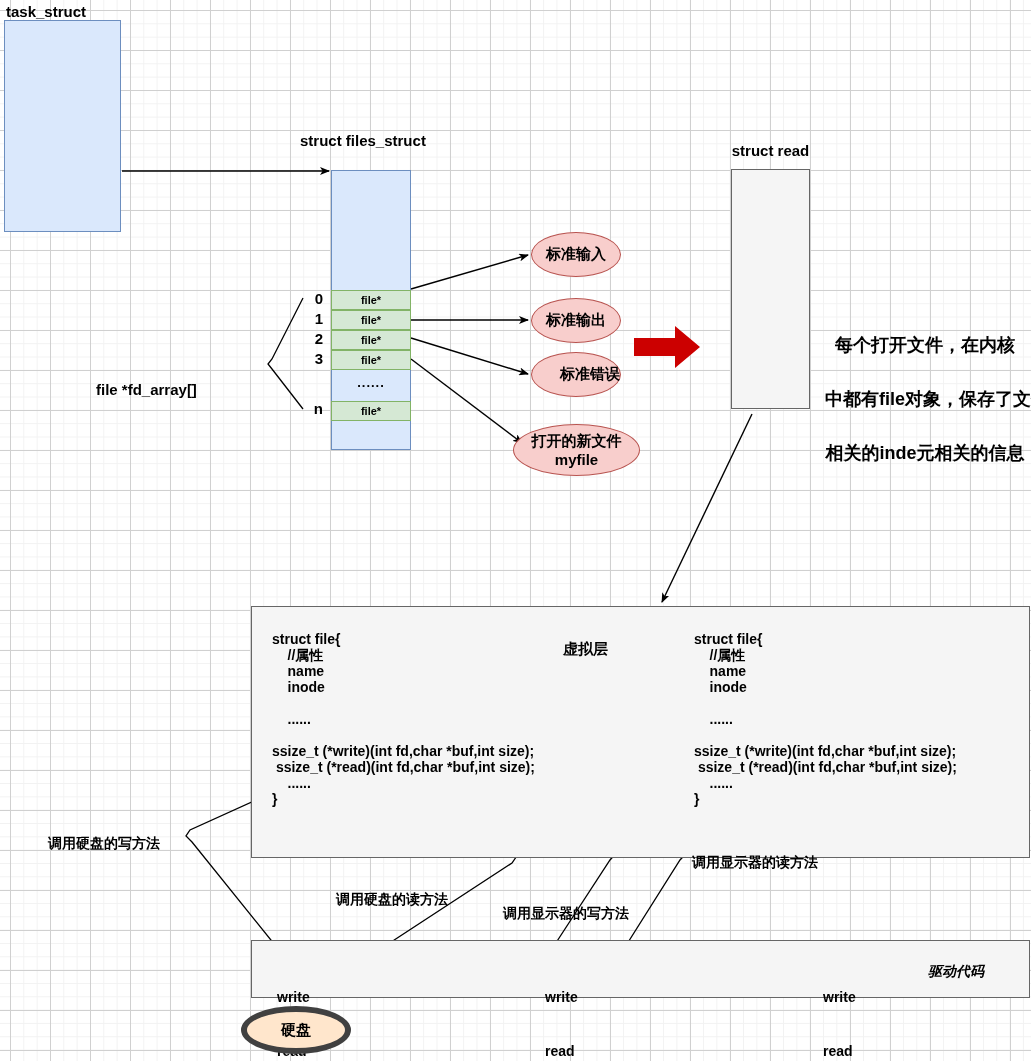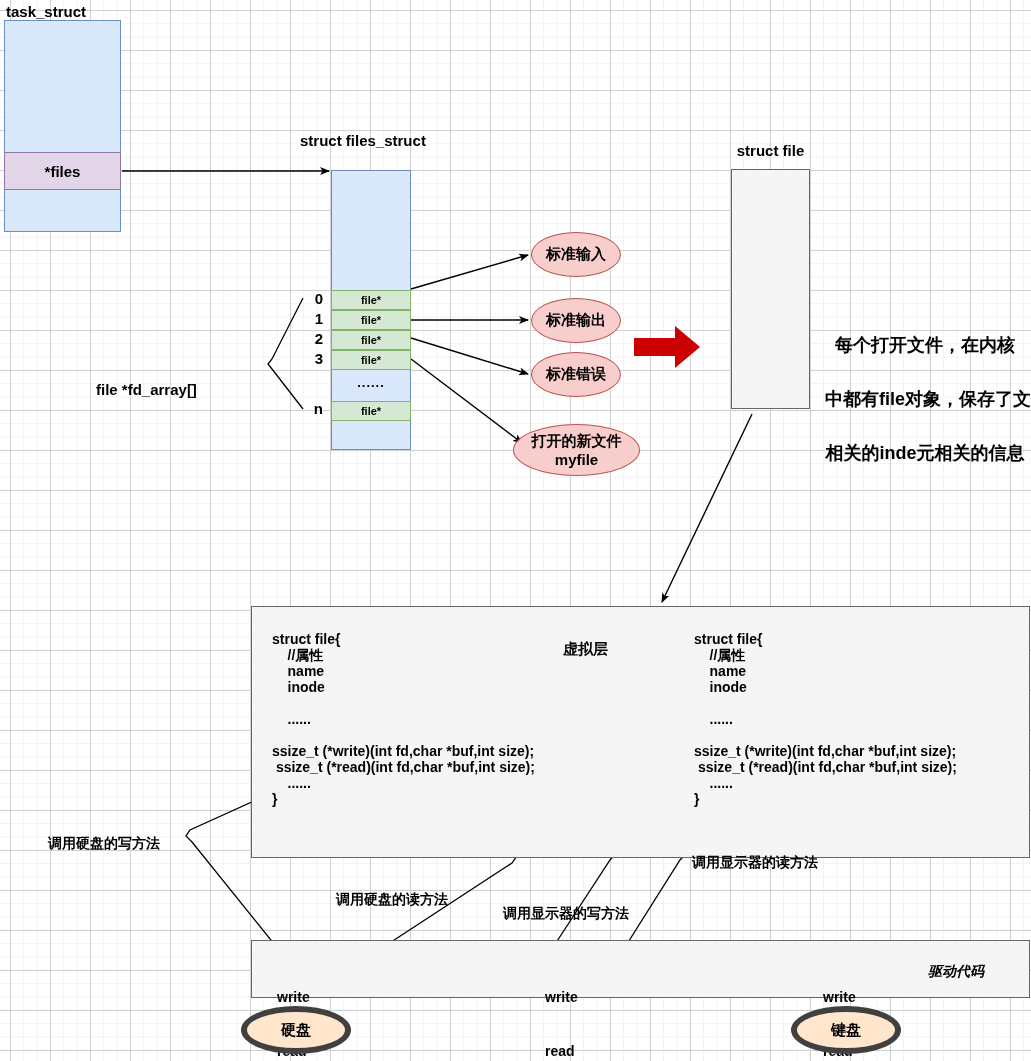--- a/index.html
+++ b/index.html
@@ -87,21 +87,20 @@
 
     <path d="M575,770 L512,863 L330,982" fill="none" stroke="#000" stroke-width="1.3" marker-end="url(#ah)"></path>
 
     <path d="M700,760 L610,860 L548,955" fill="none" stroke="#000" stroke-width="1.3" marker-end="url(#ah)"></path>
 
     <path d="M770,765 L680,860 L603,982" fill="none" stroke="#000" stroke-width="1.3" marker-end="url(#ah)"></path>
   </svg>
 
   <div class="cap" style="left:6px;top:3px;">task_struct</div>
   <div class="node ts-box"></div>
-  <div class="node ts-files">*files</div>
 
   <div class="cap" style="left:300px;top:132px;">struct files_struct</div>
   <div class="node fs-box"></div>
 
   <div class="node fd-cell" style="top:290px;">file*</div>
   <div class="node fd-cell" style="top:310px;">file*</div>
   <div class="node fd-cell" style="top:330px;">file*</div>
   <div class="node fd-cell" style="top:350px;">file*</div>
   <div class="node fd-dots" style="top:371px;">......</div>
   <div class="node fd-cell" style="top:401px;">file*</div>
@@ -113,29 +112,29 @@
   <div class="idx" style="left:305px;top:400px;">n</div>
 
   <div class="cap" style="left:96px;top:381px;">file *fd_array[]</div>
 
   <div class="node ell ell-red" style="left:531px;top:232px;width:90px;height:45px;">
     <span>标准输入</span>
   </div>
   <div class="node ell ell-red" style="left:531px;top:298px;width:90px;height:45px;">
     <span>标准输出</span>
   </div>
-  <div class="node ell ell-red" style="left:531px;top:352px;width:90px;height:45px;">
+  <div class="node ell ell-red" style="left:531px;top:352px;width:90px;height:45px;align-items:flex-end;">
     <span>标准错误</span>
   </div>
   <div class="node ell ell-red" style="left:513px;top:424px;width:127px;height:52px;">
     <span>打开的新文件</span>
     <span>myfile</span>
   </div>
 
-  <div class="cap" style="left:731px;top:142px;width:79px;text-align:center;">struct file</div>
+  <div class="cap" style="left:731px;top:142px;width:79px;text-align:center;">struct read</div>
   <div class="node sf-box"></div>
 
   <div class="note" style="left:825px;top:300px;width:200px;">
     <div>每个打开文件，在内核</div>
     <div>中都有file对象，保存了文件</div>
     <div>相关的inde元相关的信息</div>
   </div>
 
   <div class="node vl-box"></div>
   <div class="code" style="left:272px;top:631px;">struct file{
@@ -179,17 +178,14 @@
   </div>
   <div class="drv-txt" style="left:823px;top:952px;">
     <div>write</div>
     <div>read</div>
   </div>
   <div class="drv-txt" style="left:928px;top:962px;font-style:italic;">驱动代码</div>
 
   <div class="node ell ell-orange" style="left:241px;top:1006px;width:110px;height:48px;">
     <span>硬盘</span>
   </div>
-  <div class="node ell ell-orange" style="left:791px;top:1006px;width:110px;height:48px;">
-    <span>键盘</span>
-  </div>
 
 </div>
 
 </body></html>

